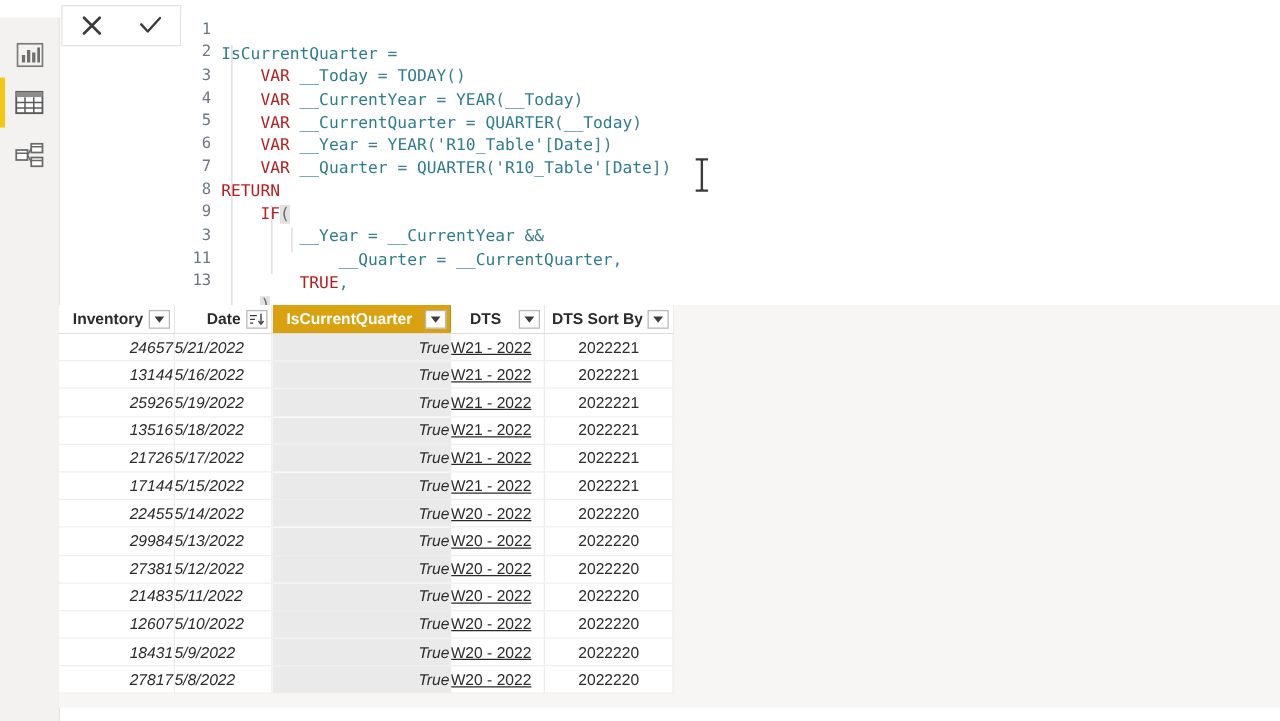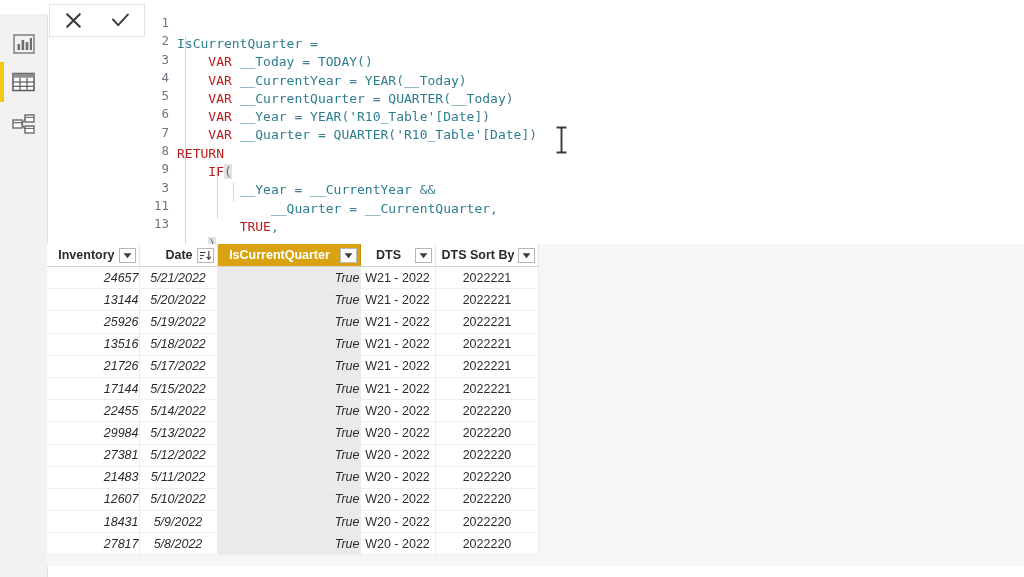--- a/index.html
+++ b/index.html
@@ -203,23 +203,23 @@
     height: 22.2px;
     border-right: 1px solid #ececec;
     border-bottom: 1px solid #efefef;
     padding: 0 6px;
     vertical-align: middle;
     white-space: nowrap;
     overflow: hidden;
     font-style: italic;
   }
   td.num  { text-align: right; }
-  td.date { text-align: center; }
+  td.date { text-align: left; }
   td.bool { text-align: right; background: #eaeaea; font-style: italic; }
-  td.dts  { text-align: center; font-style: normal; }
+  td.dts  { text-align: left; font-style: normal; text-decoration: underline; }
   td.dtss { text-align: center; font-style: normal; }
 </style>
 </head>
 <body>
 
 <div id="app">
 
 
   <div class="viewbar">
 
@@ -367,21 +367,21 @@
       <tbody id="grid-body">
           <tr>
             <td class="num">24657</td>
             <td class="date">5/21/2022</td>
             <td class="bool">True</td>
             <td class="dts">W21 - 2022</td>
             <td class="dtss">2022221</td>
           </tr>
           <tr>
             <td class="num">13144</td>
-            <td class="date">5/20/2022</td>
+            <td class="date">5/16/2022</td>
             <td class="bool">True</td>
             <td class="dts">W21 - 2022</td>
             <td class="dtss">2022221</td>
           </tr>
           <tr>
             <td class="num">25926</td>
             <td class="date">5/19/2022</td>
             <td class="bool">True</td>
             <td class="dts">W21 - 2022</td>
             <td class="dtss">2022221</td>

